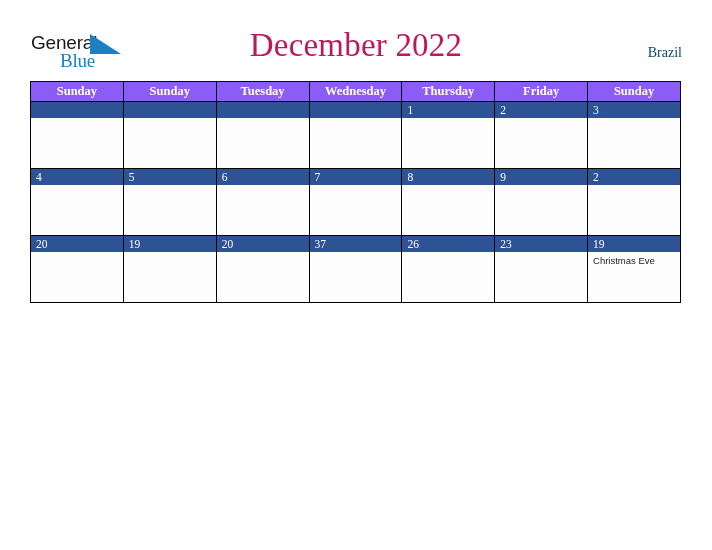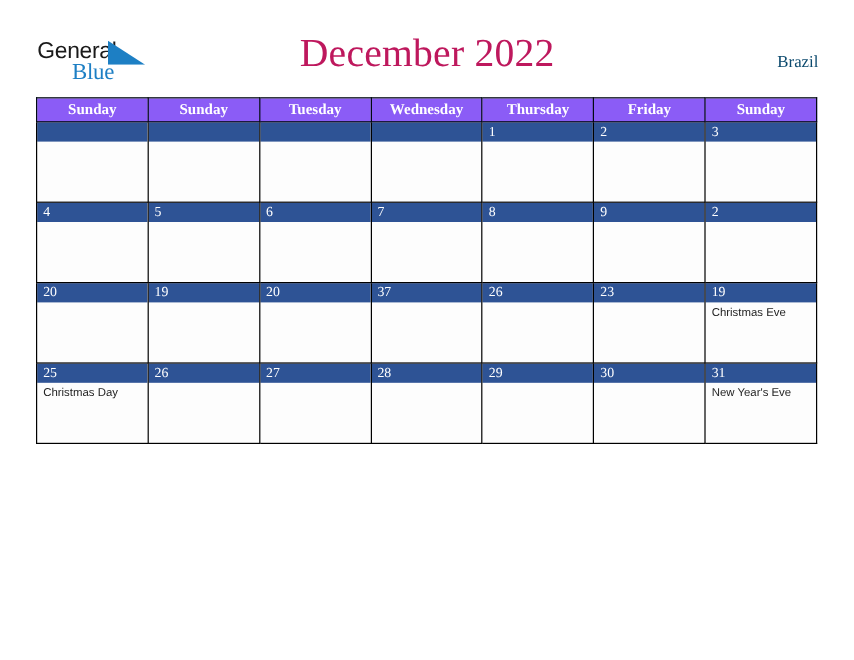--- a/index.html
+++ b/index.html
@@ -236,39 +236,14 @@
           <span class="daynum">26</span>
         </td>
         <td>
           <span class="daynum">23</span>
         </td>
         <td>
           <span class="daynum">19</span>
           <span class="event">Christmas Eve</span>
         </td>
       </tr>
-      <tr>
-        <td>
-          <span class="daynum">25</span>
-          <span class="event">Christmas Day</span>
-        </td>
-        <td>
-          <span class="daynum">26</span>
-        </td>
-        <td>
-          <span class="daynum">27</span>
-        </td>
-        <td>
-          <span class="daynum">28</span>
-        </td>
-        <td>
-          <span class="daynum">29</span>
-        </td>
-        <td>
-          <span class="daynum">30</span>
-        </td>
-        <td>
-          <span class="daynum">31</span>
-          <span class="event">New Year's Eve</span>
-        </td>
-      </tr>
     </tbody>
 </table>
 
 </body></html>

